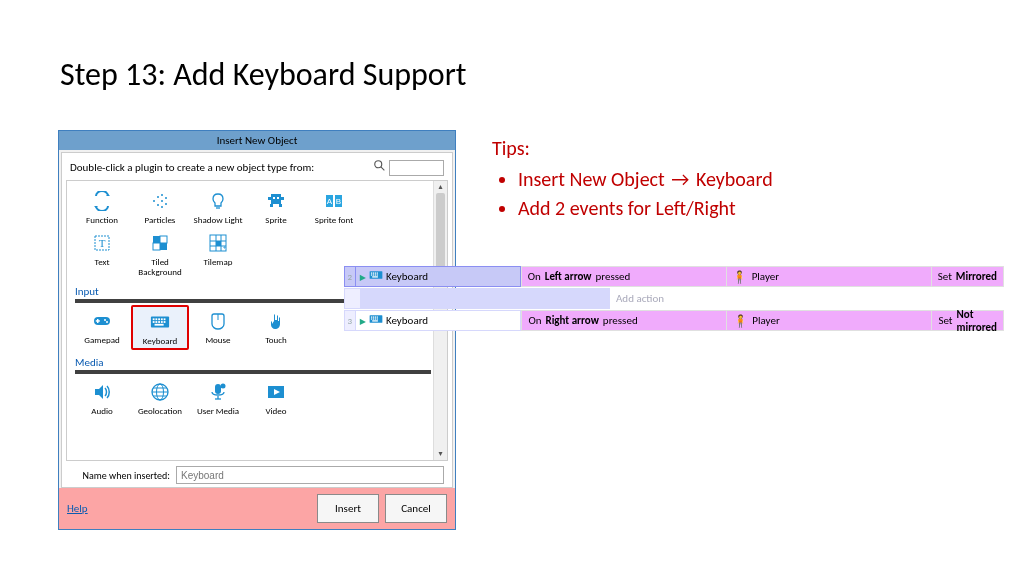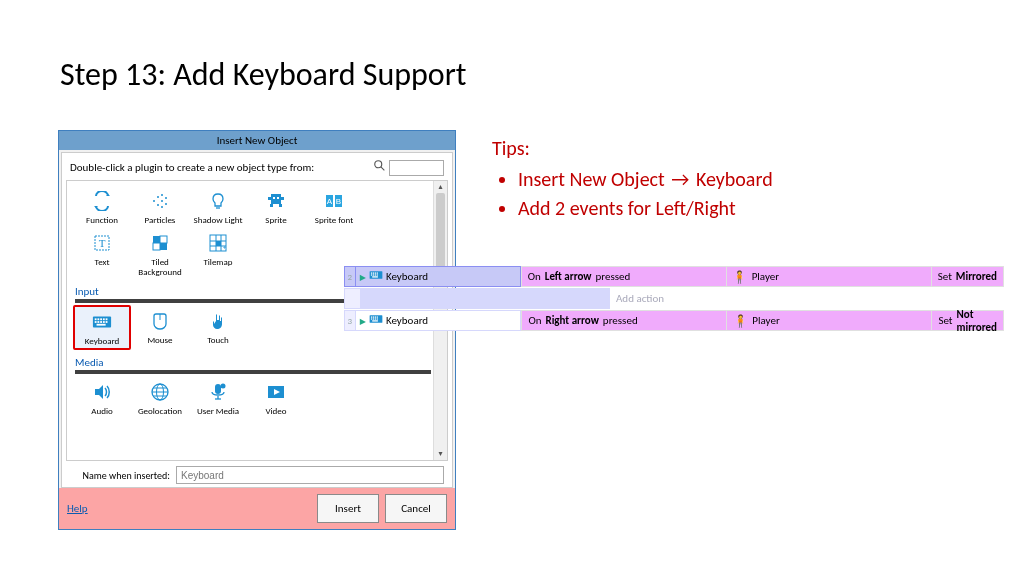--- a/index.html
+++ b/index.html
@@ -328,20 +328,29 @@
                     <line x1="13" y1="2" x2="13" y2="18"></line>
                   </g>
                   <rect x="8" y="8" width="5" height="5" fill="#1d8fd1"></rect>
                   <text x="15" y="17" font-size="6" fill="#1d8fd1">+</text>
                 </svg>
               </div><span>Tilemap</span></div>
         </div>
 
         <div class="cat-label">Input</div>
         <div class="row">
+          <div class="item"><div class="ic">
+                <svg class="mini" viewBox="0 0 20 20">
+                  <rect x="2" y="6" width="16" height="8" rx="4" fill="#1d8fd1"></rect>
+                  <rect x="5" y="8" width="1.5" height="4" fill="#fff"></rect>
+                  <rect x="3.8" y="9.2" width="4" height="1.5" fill="#fff"></rect>
+                  <circle cx="13" cy="9" r="1" fill="#fff"></circle>
+                  <circle cx="15" cy="11" r="1" fill="#fff"></circle>
+                </svg>
+              </div><span>Gamepad</span></div>
           <div class="item selected"><div class="ic">
                 <svg class="mini" viewBox="0 0 22 14">
                   <rect x="1" y="1" width="20" height="12" rx="1" fill="#1d8fd1"></rect>
                   <g fill="#fff">
                     <rect x="3" y="3" width="2" height="2"></rect>
                     <rect x="6" y="3" width="2" height="2"></rect>
                     <rect x="9" y="3" width="2" height="2"></rect>
                     <rect x="12" y="3" width="2" height="2"></rect>
                     <rect x="15" y="3" width="2" height="2"></rect>
                     <rect x="3" y="6" width="2" height="2"></rect>

